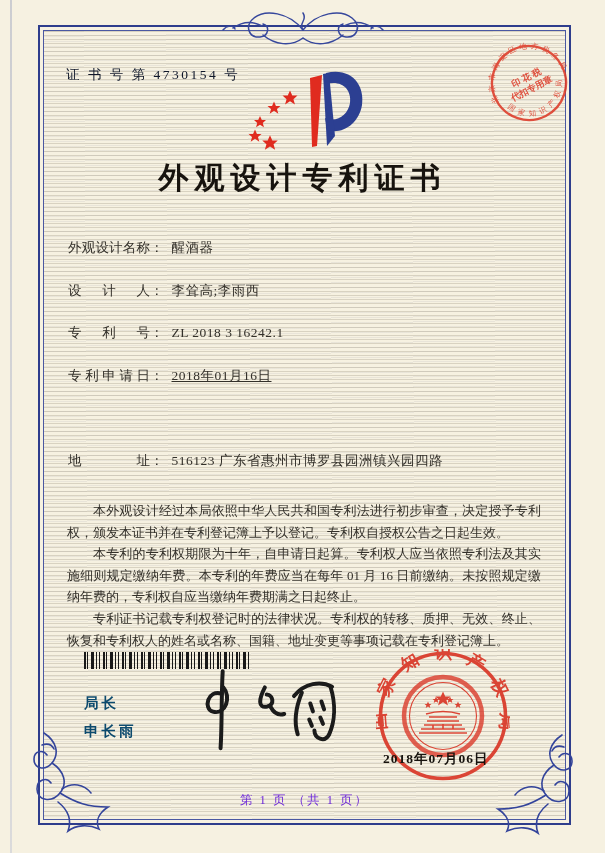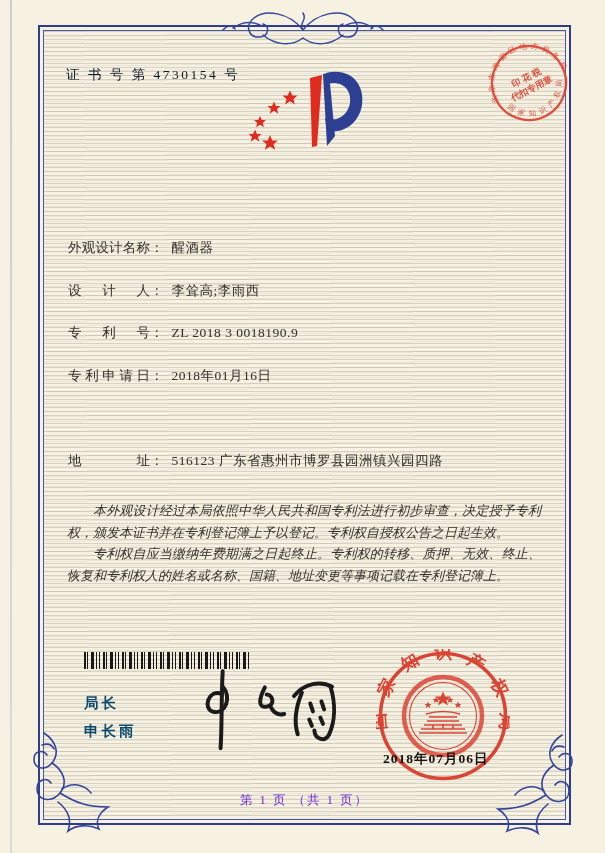--- a/index.html
+++ b/index.html
@@ -22,21 +22,21 @@
       repeating-linear-gradient(179.3deg, rgba(150,150,165,.14) 0 1px, rgba(0,0,0,0) 1px 5px);}
   .cert-no{position:absolute;left:66px;top:66px;font-size:13.5px;letter-spacing:2.5px;color:#0f172a;}
   .title{position:absolute;left:0;right:0;top:158px;text-align:center;
     font-size:30px;font-weight:bold;letter-spacing:6px;color:#17130e;}
   .field-row{position:absolute;left:68px;font-size:13.5px;white-space:nowrap;color:#33302a;}
   .lbl{display:inline-block;width:82px;text-align:justify;text-align-last:justify;vertical-align:top;}
   .colon{display:inline-block;margin-right:8px;}
   .val{letter-spacing:.5px;}
   .grant-no{position:absolute;left:330px;top:0;font-size:13.5px;white-space:nowrap;}
   .bodytext{position:absolute;left:67px;top:500px;width:474px;font-size:13px;
-    line-height:21.6px;text-align:justify;color:#33302a;font-style:italic;}
+    line-height:21.6px;text-align:justify;color:#33302a;}
   .bodytext p{margin:0;text-indent:2em;}
   .barcode{position:absolute;left:84px;top:652px;width:167px;height:17px;
     background:repeating-linear-gradient(90deg,
       #191919 0 2px,transparent 2px 3px,
       #191919 3px 4px,transparent 4px 7px,
       #191919 7px 10px,transparent 10px 12px,
       #191919 12px 13px,transparent 13px 15px,
       #191919 15px 16px,transparent 16px 19px);}
   .officer{position:absolute;left:84px;top:694px;
     font-family:Liberation Serif, serif;
@@ -120,41 +120,43 @@
       <path transform="translate(17,78) scale(1.3)" d="M0,-5 L1.5,-1.6 L5,-1.6 L2.3,0.8 L3.3,4.4 L0,2.2 L-3.3,4.4 L-2.3,0.8 L-5,-1.6 L-1.5,-1.6 Z"></path>
       <path transform="translate(32,85) scale(1.55)" d="M0,-5 L1.5,-1.6 L5,-1.6 L2.3,0.8 L3.3,4.4 L0,2.2 L-3.3,4.4 L-2.3,0.8 L-5,-1.6 L-1.5,-1.6 Z"></path>
       <polygon points="72,20 84,17 79,88 74,89"></polygon>
     </g>
     <g fill="#2c3f92">
       <path d="M88,15 C114,9 127,28 124,47 C121,66 104,77 89,72 L87,60 C99,65 110,57 112,45 C114,31 103,22 89,26 Z"></path>
       <polygon points="85,16 91,15 97,78 89,88"></polygon>
     </g>
   </svg>
 
+  <div class="title">外观设计专利证书</div>
 
   <div class="field-row" style="top:239px;">
     <span class="lbl">外观设计名称</span><span class="colon">：</span><span class="val">醒酒器</span>
   </div>
   <div class="field-row" style="top:282px;">
     <span class="lbl">设计人</span><span class="colon">：</span><span class="val">李耸高;李雨西</span>
   </div>
   <div class="field-row" style="top:324px;">
-    <span class="lbl">专利号</span><span class="colon">：</span><span class="val">ZL 2018 3 0018190.9</span>
-  </div>
-  <div class="field-row" style="top:367px;">
+    <span class="lbl">专利号</span><span class="colon">：</span><span class="val">ZL 2018 3 16242.1</span>
+  </div>
+  <div class="field-row" style="top:367px;text-decoration:underline;">
     <span class="lbl">专利申请日</span><span class="colon">：</span><span class="val">2018年01月16日</span>
   </div>
   <div class="field-row" style="top:452px;">
     <span class="lbl">地址</span><span class="colon">：</span><span class="val">516123 广东省惠州市博罗县园洲镇兴园四路</span>
   </div>
 
 
   <div class="bodytext">
     <p>本外观设计经过本局依照中华人民共和国专利法进行初步审查，决定授予专利权，颁发本证书并在专利登记簿上予以登记。专利权自授权公告之日起生效。</p>
-    <p>专利权自应当缴纳年费期满之日起终止。专利权的转移、质押、无效、终止、恢复和专利权人的姓名或名称、国籍、地址变更等事项记载在专利登记簿上。</p>
+    <p>本专利的专利权期限为十年，自申请日起算。专利权人应当依照专利法及其实施细则规定缴纳年费。本专利的年费应当在每年 01 月 16 日前缴纳。未按照规定缴纳年费的，专利权自应当缴纳年费期满之日起终止。</p>
+    <p>专利证书记载专利权登记时的法律状况。专利权的转移、质押、无效、终止、恢复和专利权人的姓名或名称、国籍、地址变更等事项记载在专利登记簿上。</p>
   </div>
 
   <div class="barcode"></div>
 
   <div class="officer">
     <div>局长</div>
     <div>申长雨</div>
   </div>
 
   <svg class="signature" width="160" height="112" viewBox="0 0 200 120">

